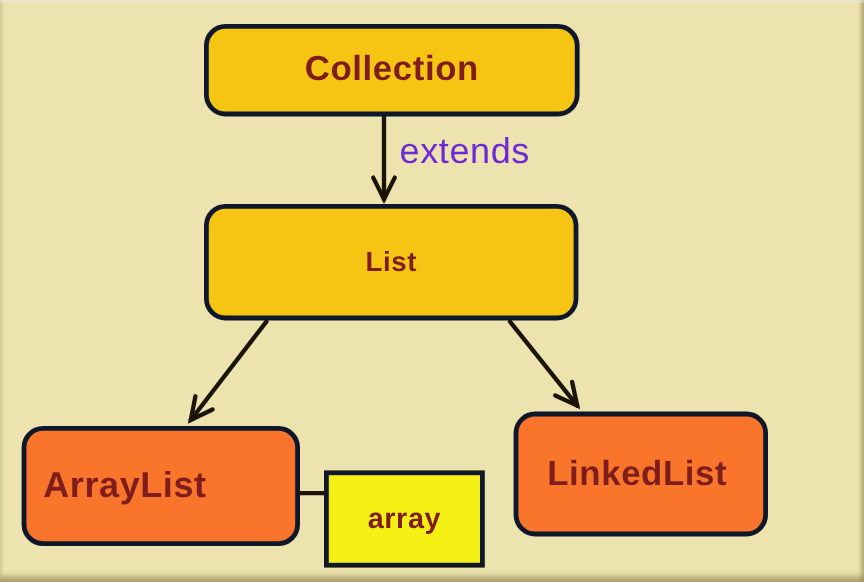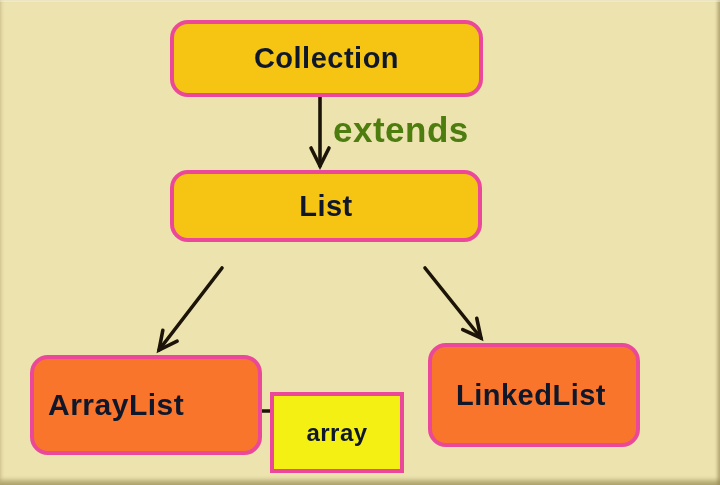--- a/index.html
+++ b/index.html
@@ -20,44 +20,44 @@
   }
   .arrow-layer {
     position: absolute;
     left: 0; top: 0;
     width: 720px; height: 485px;
     z-index: 1;
   }
   .node {
     position: absolute;
     box-sizing: border-box;
-    border: 4px solid #ec4899;
+    border: 4px solid #0f172a;
     display: flex;
     align-items: center;
     z-index: 2;
-    color: #0f172a;
+    color: #7f1d1d;
     font-weight: 700;
     letter-spacing: 0.5px;
   }
   .node.rounded { border-radius: 18px; }
   .node.centered { justify-content: center; }
 
   .node-collection { left: 170px; top: 20px;  width: 313px; height: 77px;  font-size: 29px; }
-  .node-list       { left: 170px; top: 170px; width: 312px; height: 72px;  font-size: 29px; }
+  .node-list       { left: 170px; top: 170px; width: 312px; height: 97px;  font-size: 23px; }
   .node-arraylist  { left: 18px;  top: 355px; width: 232px; height: 100px; font-size: 30px; padding-left: 14px; }
   .node-linkedlist { left: 428px; top: 343px; width: 212px; height: 104px; font-size: 29px; padding-left: 24px; }
   .node-array      { left: 270px; top: 392px; width: 134px; height: 81px;  font-size: 24px; border-width: 4px; }
 
   .edge-label {
     position: absolute;
     left: 333px; top: 110px;
     z-index: 2;
-    color: #4d7c0f;
-    font-weight: 700;
-    font-size: 35px;
+    color: #6d28d9;
+    font-weight: 400;
+    font-size: 30px;
     letter-spacing: 0.5px;
   }
 </style>
 </head>
 <body>
 
 <div class="stage" style="background-color: rgb(236, 227, 174);">
 
   <svg class="arrow-layer" width="720" height="485" viewBox="0 0 720 485">
     <defs>
@@ -76,21 +76,21 @@
   <div class="edge-label">extends</div>
 
   <div class="node rounded centered node-collection" style="background-color: rgb(246, 197, 19);">
     <span>Collection</span>
   </div>
 
   <div class="node rounded centered node-list" style="background-color: rgb(246, 197, 19);">
     <span>List</span>
   </div>
 
-  <div class="node rounded node-arraylist" style="background-color: rgb(248, 117, 43); margin-left: 12px;">
+  <div class="node rounded node-arraylist" style="background-color: rgb(248, 117, 43);">
     <span>ArrayList</span>
   </div>
 
   <div class="node rounded node-linkedlist" style="background-color: rgb(248, 117, 43);">
     <span>LinkedList</span>
   </div>
 
   <div class="node centered node-array" style="background-color: rgb(244, 240, 19);">
     <span>array</span>
   </div>

